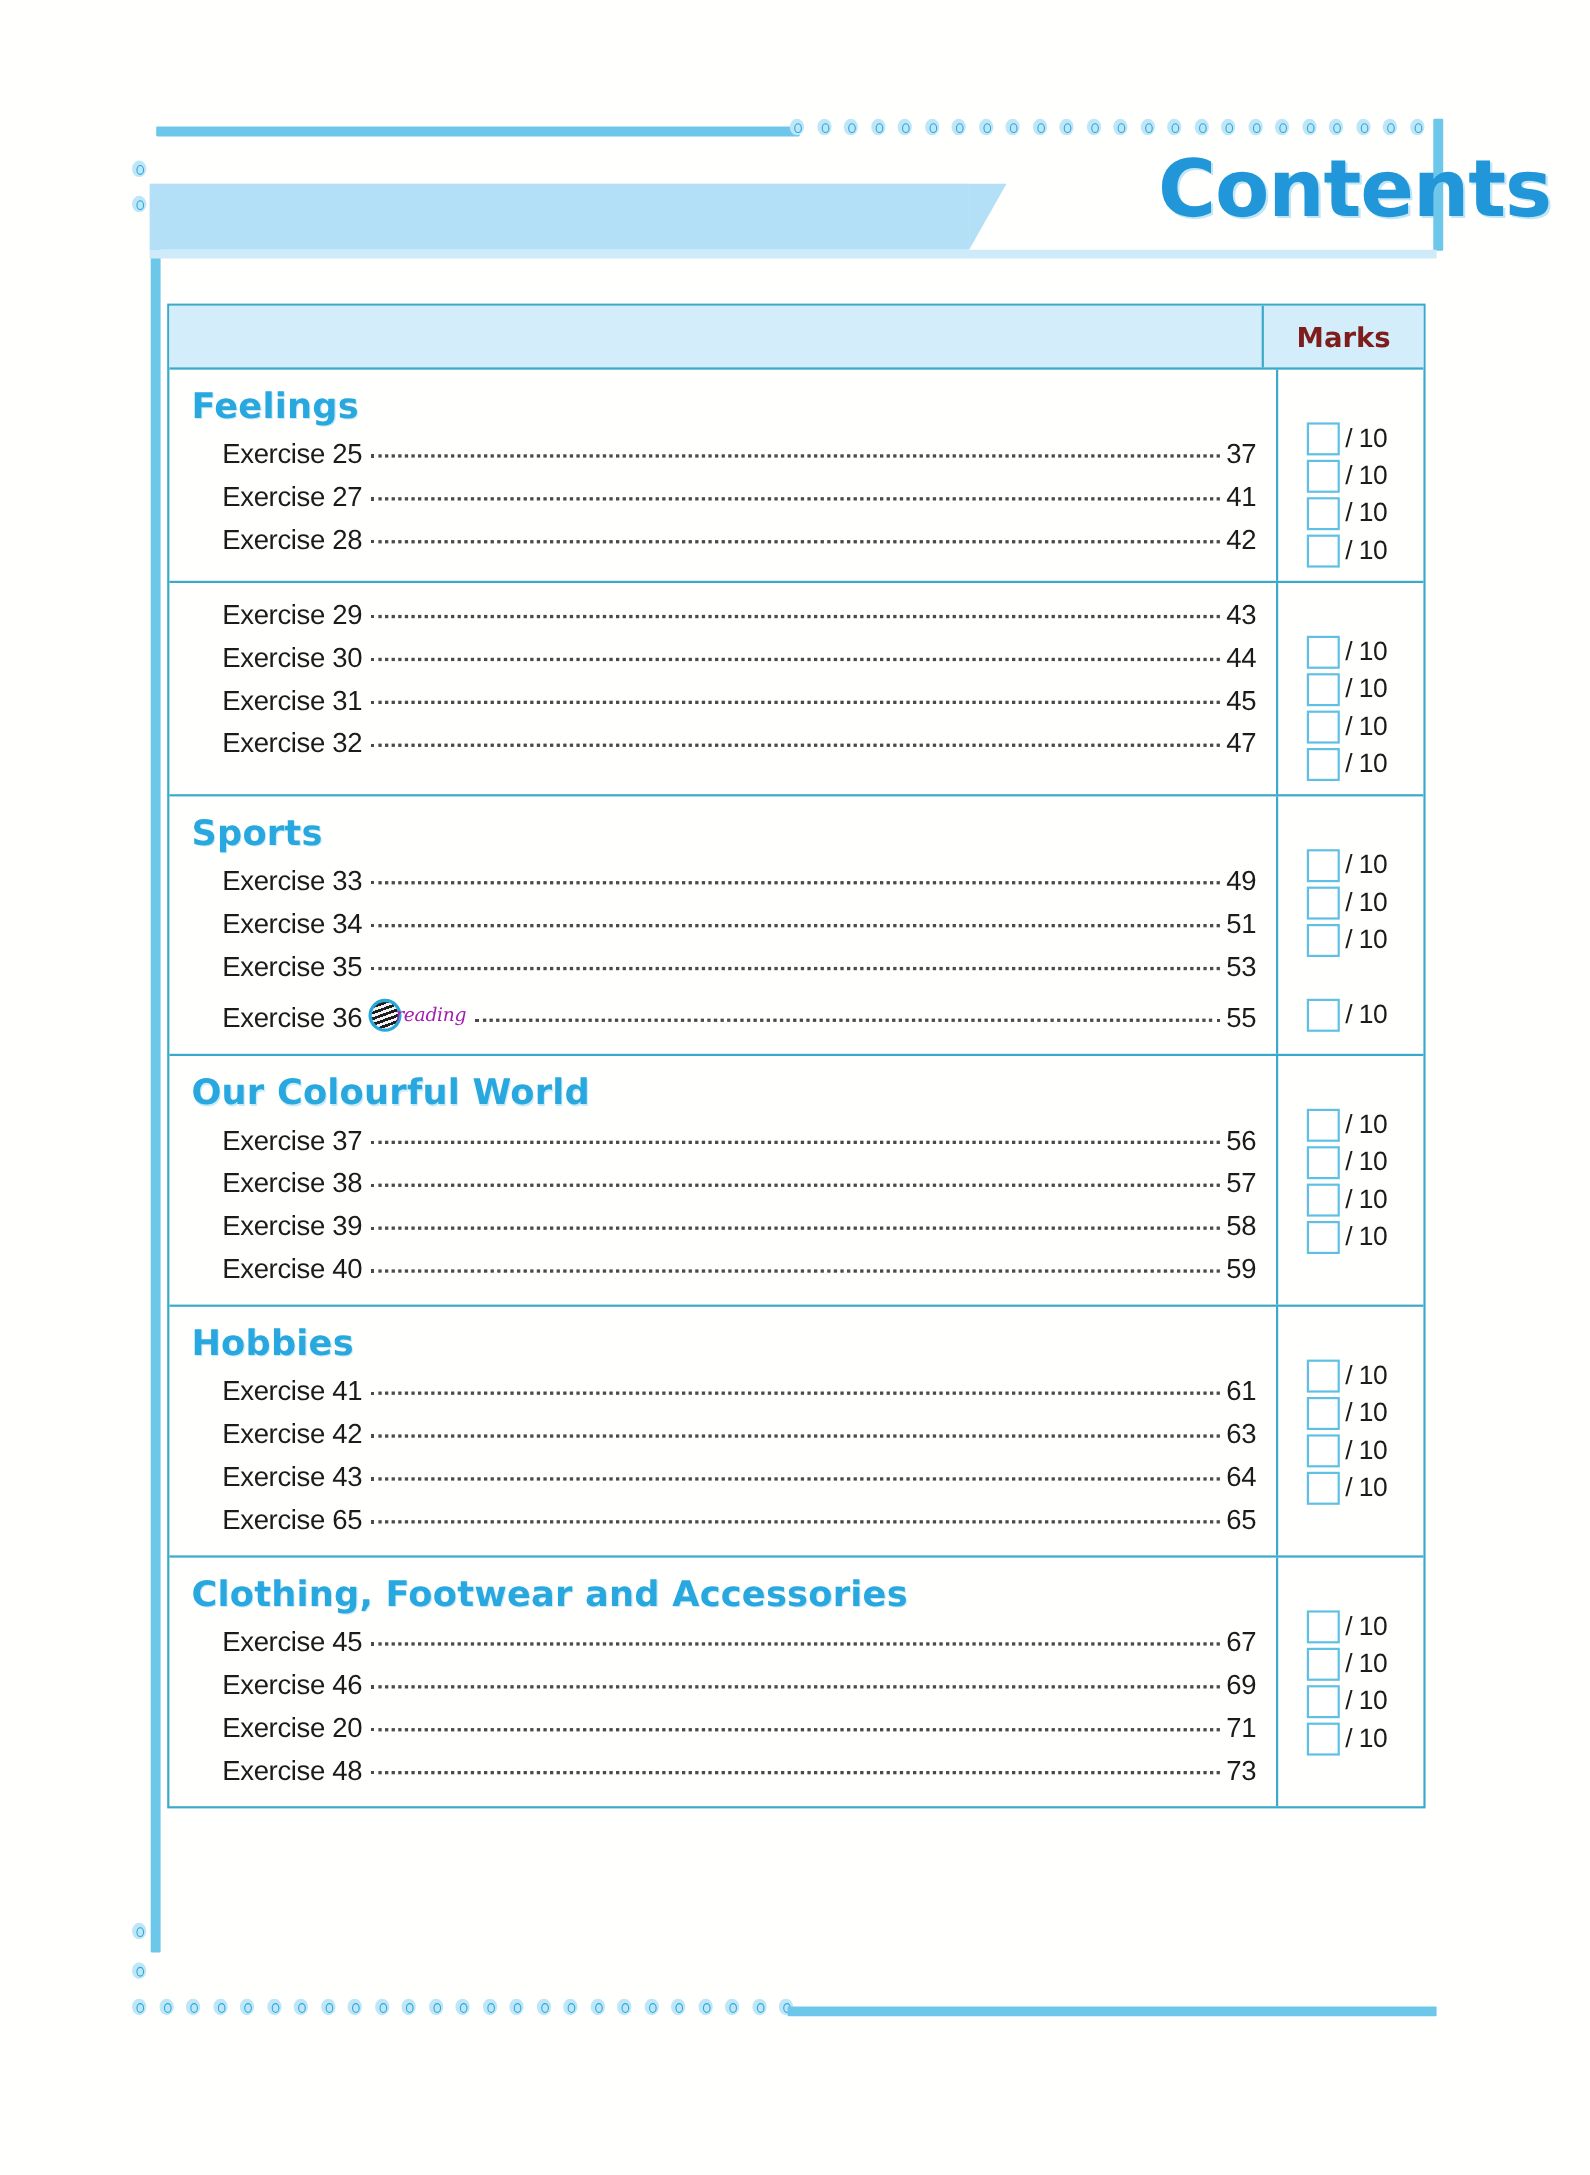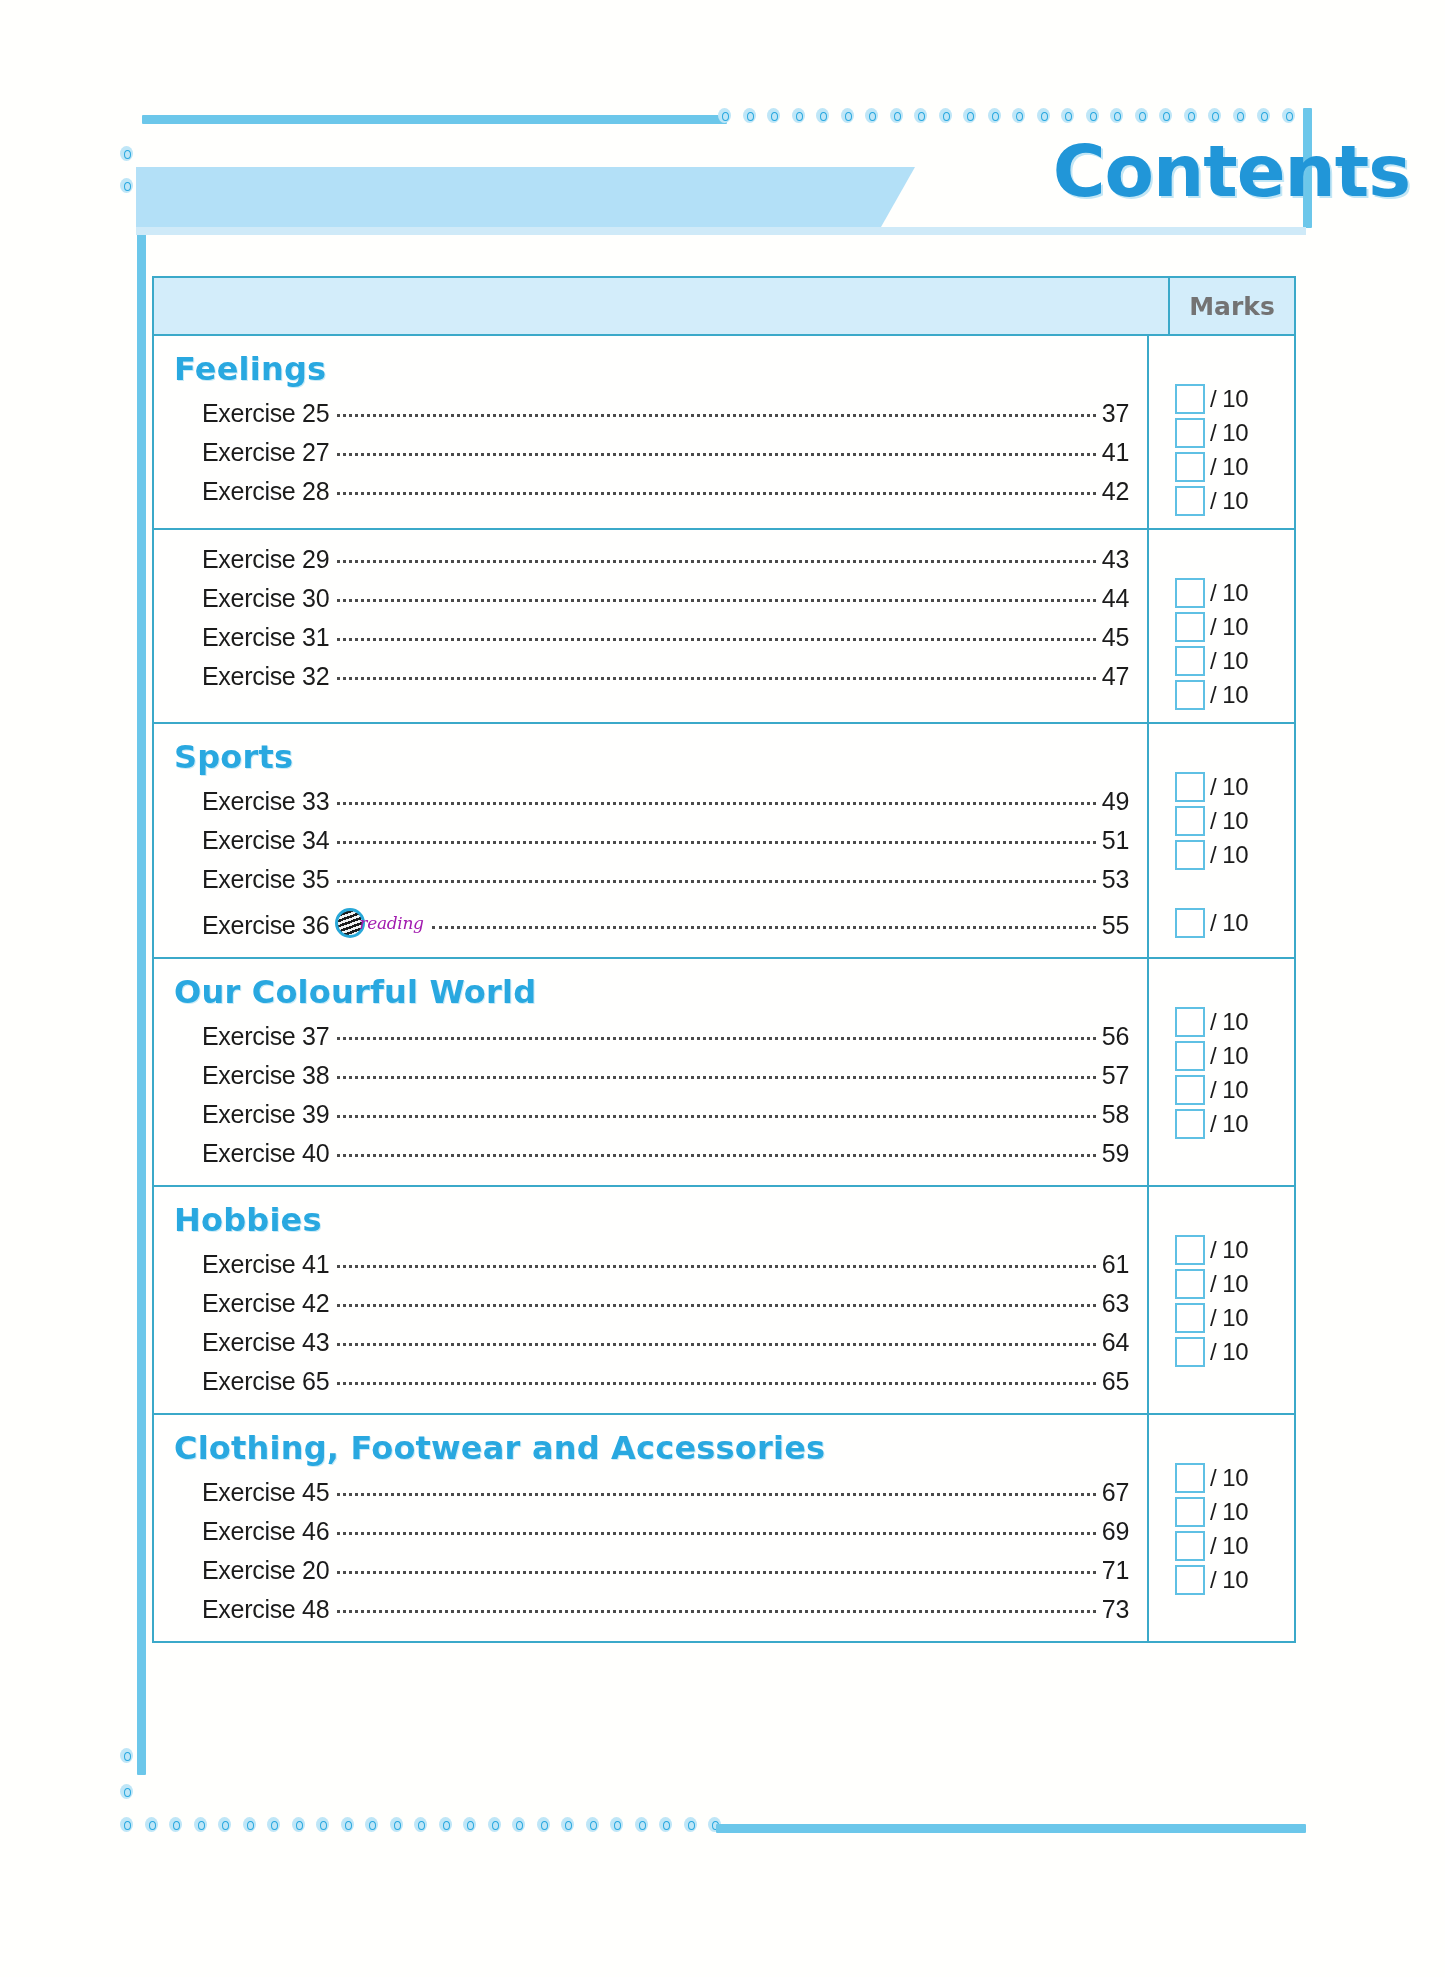--- a/index.html
+++ b/index.html
@@ -103,43 +103,43 @@
     background: #fffffe;
   }
   .thead {
     display: flex;
     height: 58px;
     background: #d3edfa;
     border-bottom: 2.5px solid #3ba9c9;
   }
   .thead .left { flex: 1; }
   .thead .right {
-    width: 126px;
+    width: 147px;
     border-left: 2.5px solid #3ba9c9;
     display: flex;
     align-items: center;
     justify-content: center;
     font-family: "DejaVu Sans", sans-serif;
     font-weight: bold;
     font-size: 25px;
-    color: #737373;
+    color: #7f1d1d;
   }
 
   .section {
     display: flex;
     border-bottom: 2.5px solid #3ba9c9;
   }
   .section:last-child { border-bottom: none; }
 
   .sec-left {
     flex: 1;
     padding: 10px 0 12px 0;
   }
   .sec-right {
-    width: 147px;
+    width: 134px;
     border-left: 2.5px solid #3ba9c9;
     padding: 12px 0 10px 0;
   }
 
   .sec-title {
     font-family: "DejaVu Sans", sans-serif;
     font-weight: bold;
     font-size: 32px;
     color: #29a8e0;
     padding: 4px 0 6px 20px;

